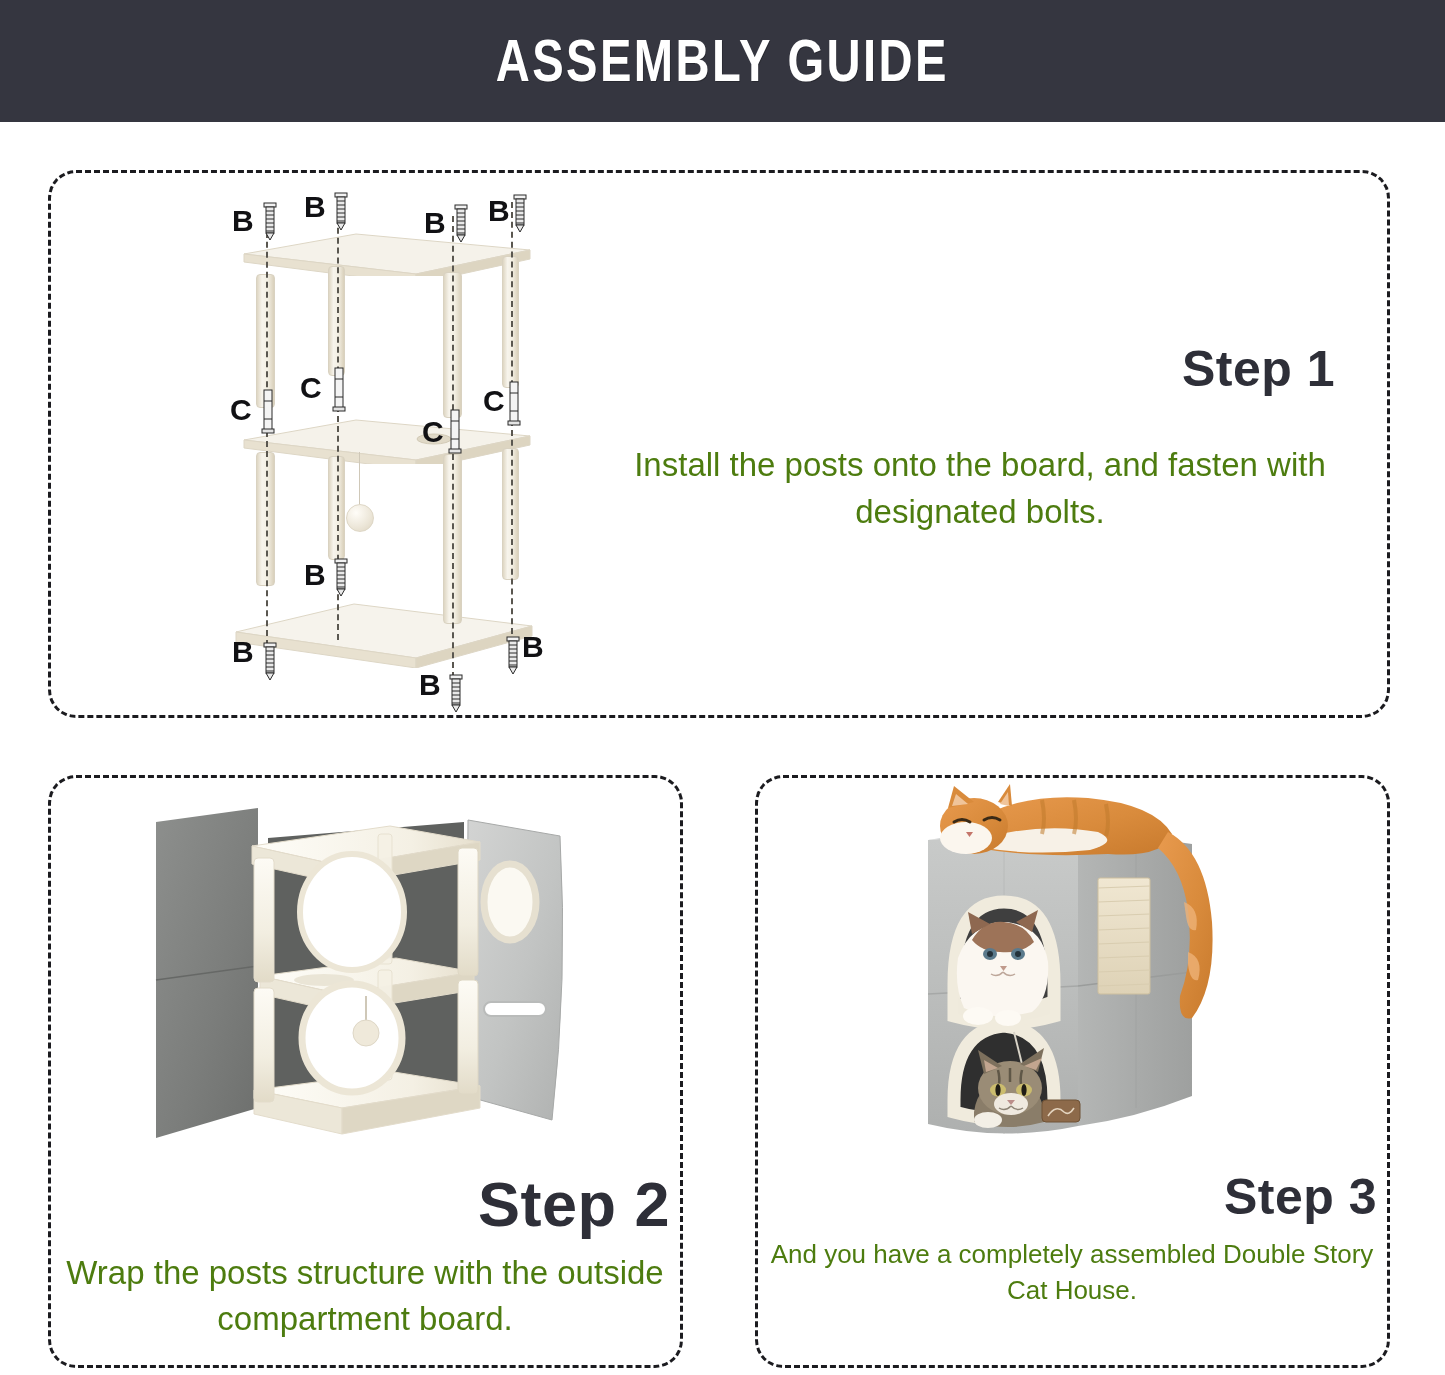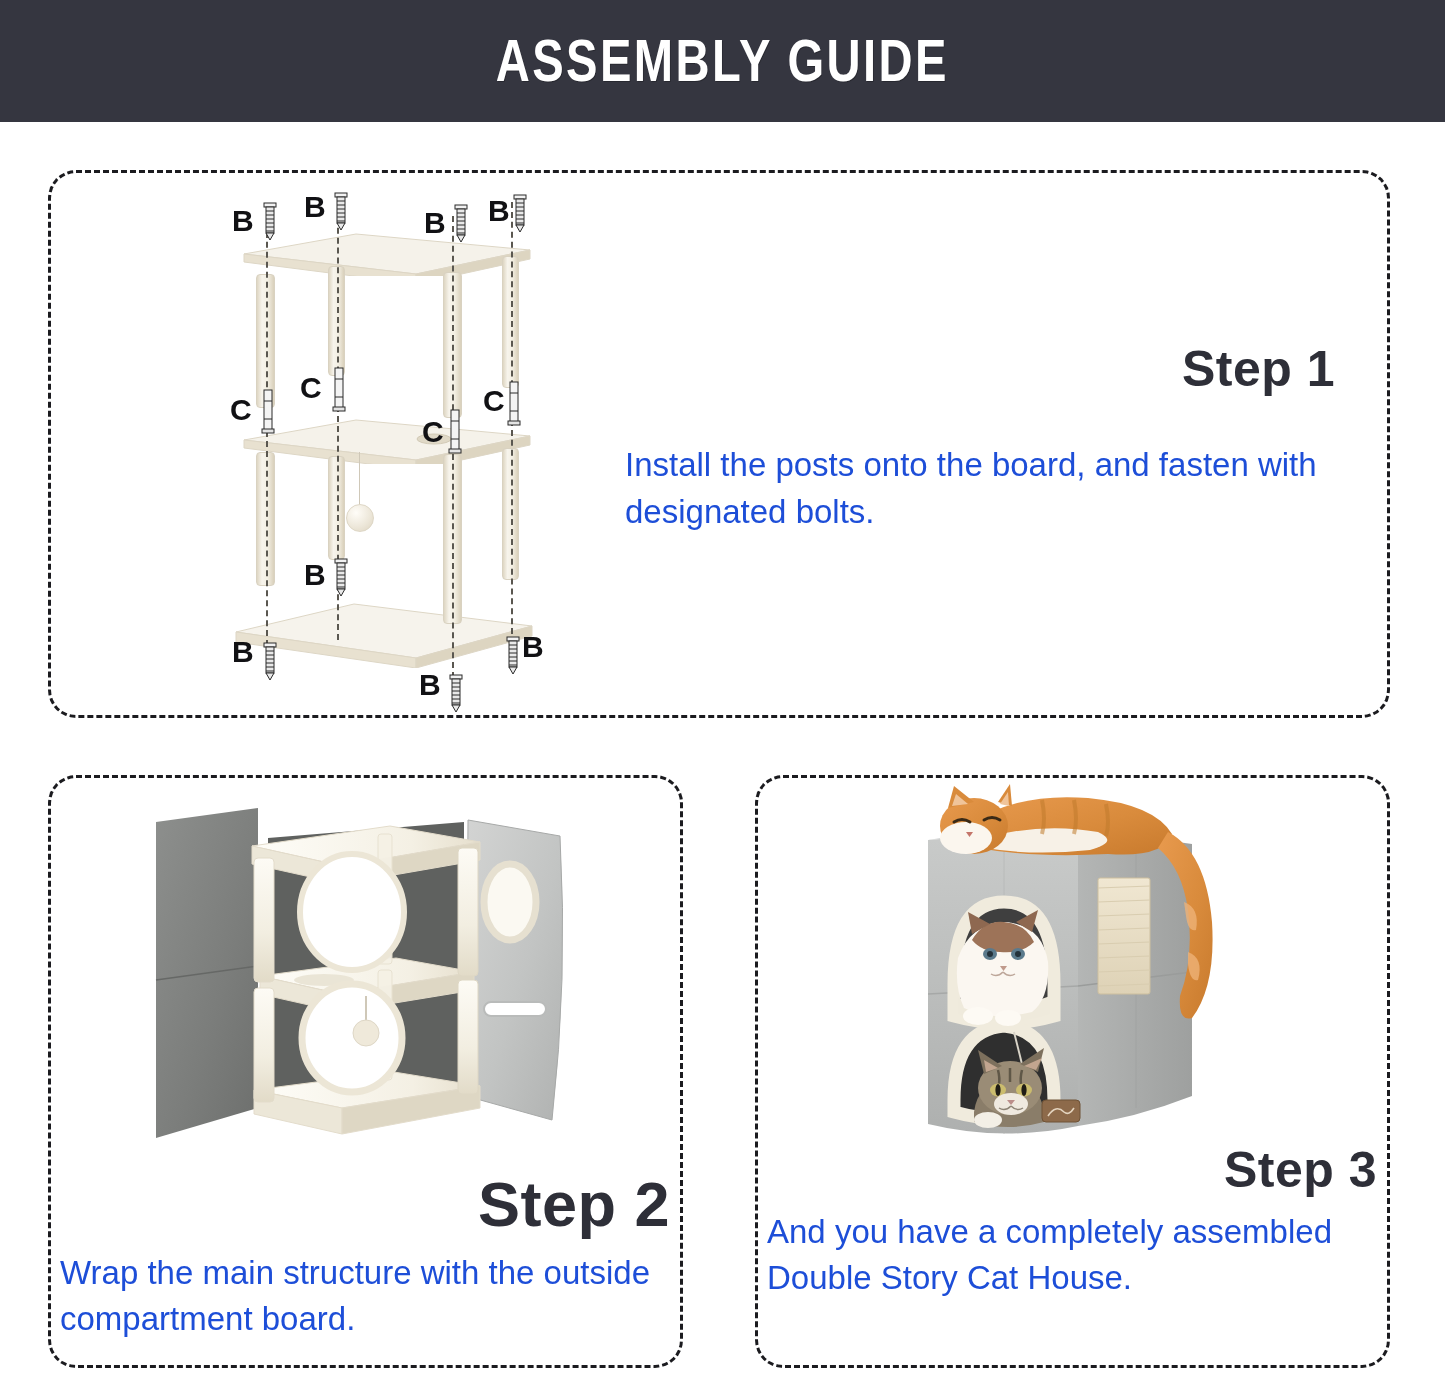--- a/index.html
+++ b/index.html
@@ -40,41 +40,42 @@
   #panel-step3 { left:755px; top:775px;  width:635px;  height:593px; }
 
   
   .step-title {
     color:#2e2f38;
     font-weight:700;
     text-align:right;
     letter-spacing:0.5px;
   }
   .step-body {
-    color:#1d4ed8;
+    color:#4d7c0f;
+    text-align:center;
     font-weight:400;
   }
 
   #step1-text {
     position:absolute; left:625px; top:340px; width:710px;
   }
   #step1-text .step-title { font-size:50px; margin-bottom:44px; }
   #step1-text .step-body  { font-size:33px; line-height:1.42; }
 
   #step2-text {
     position:absolute; left:60px; top:1168px; width:610px;
   }
   #step2-text .step-title { font-size:63px; margin-bottom:10px; }
   #step2-text .step-body  { font-size:33px; line-height:1.40; }
 
   #step3-text {
-    position:absolute; left:767px; top:1141px; width:610px;
+    position:absolute; left:767px; top:1168px; width:610px;
   }
   #step3-text .step-title { font-size:50px; margin-bottom:10px; }
-  #step3-text .step-body  { font-size:33px; line-height:1.40; }
+  #step3-text .step-body  { font-size:26px; line-height:1.40; }
 
   
   #diagram-step1 {
     position:absolute; left:200px; top:190px; width:370px; height:510px;
   }
   .dg { position:absolute; }
 
   
   .post {
     position:absolute;
@@ -392,21 +393,21 @@
 
       <ellipse cx="224" cy="248" rx="50" ry="54" fill="#ffffff" stroke="#ece6d6" stroke-width="7"></ellipse>
 
       <line x1="238" y1="206" x2="238" y2="232" stroke="#cfc8b8" stroke-width="2"></line>
       <circle cx="238" cy="243" r="13" fill="#efe9da" stroke="#ded7c6" stroke-width="1"></circle>
     </svg>
   </div>
 
   <div id="step2-text">
     <div class="step-title">Step 2</div>
-    <div class="step-body">Wrap the main structure with the outside compartment board.</div>
+    <div class="step-body">Wrap the posts structure with the outside compartment board.</div>
   </div>
 
   <div class="panel" id="panel-step3"></div>
 
   <div class="photo" id="photo-step3">
     <svg width="400" height="388" viewBox="0 0 400 388">
       <defs>
         <linearGradient id="boxFront" x1="0" y1="0" x2="0" y2="1">
           <stop offset="0%" stop-color="#c9cbca"></stop>
           <stop offset="50%" stop-color="#bcbebd"></stop>

